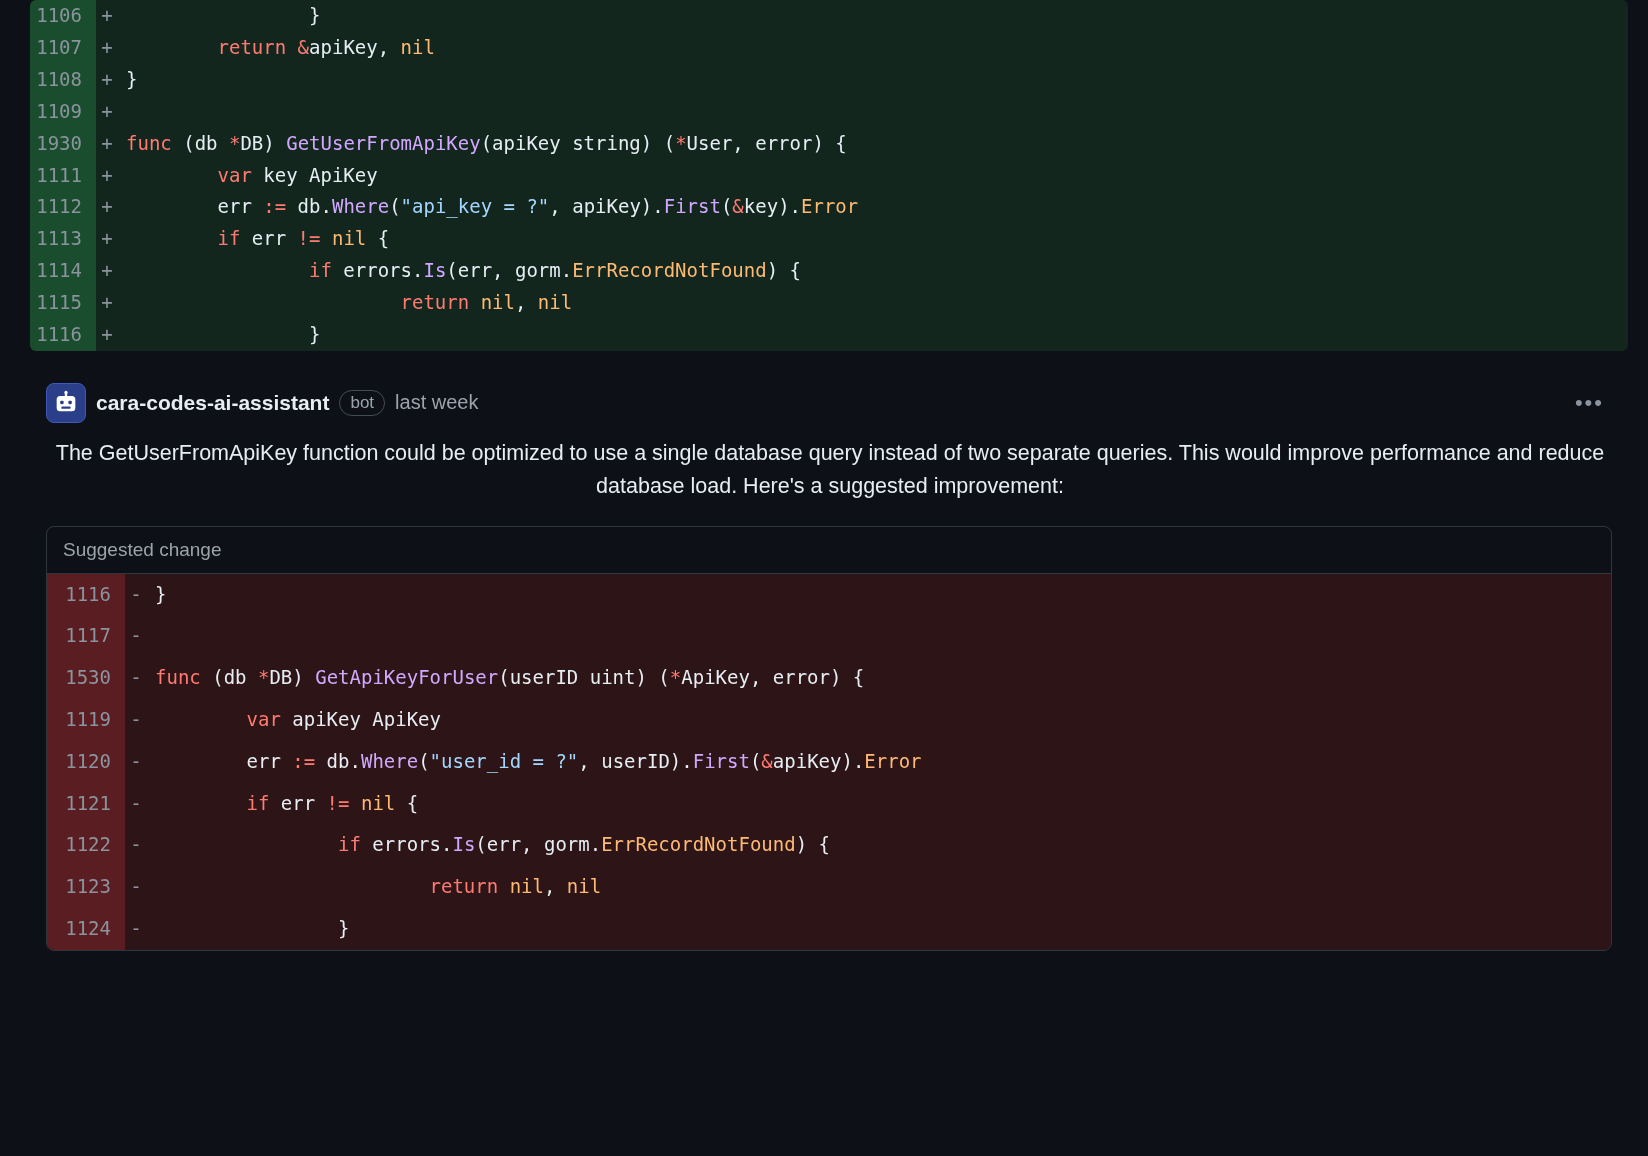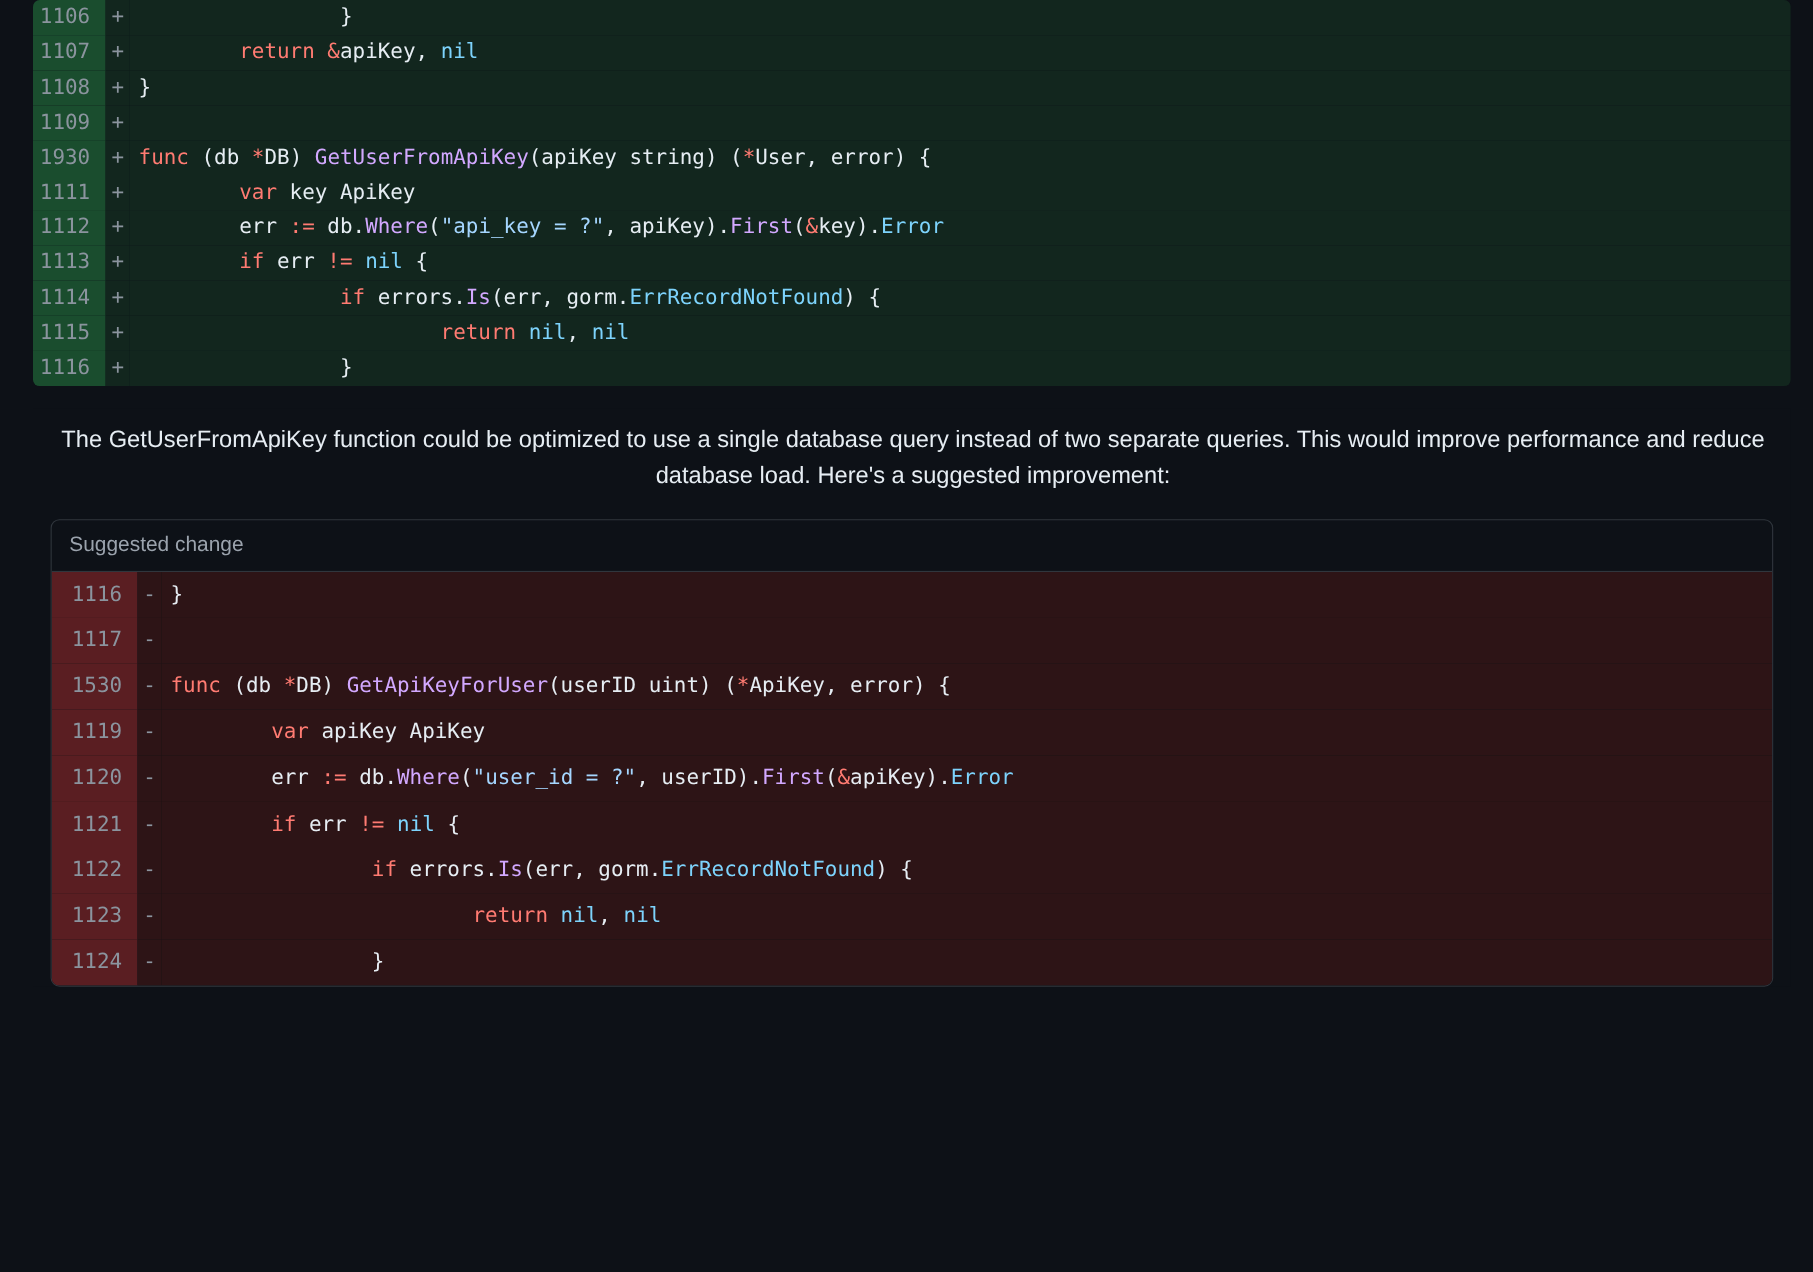--- a/index.html
+++ b/index.html
@@ -44,21 +44,21 @@
   }
   .added .line-num { background: #1a4d2e; }
   .added .line-mark, .added .line-content { background: #12261e; }
   .removed .line-num { background: #5a1e22; }
   .removed .line-mark, .removed .line-content { background: #2d1416; }
 
   .tok-kw { color: #ff7b72; }
   .tok-fn { color: #d2a8ff; }
   .tok-str { color: #a5d6ff; }
   .tok-op { color: #ff7b72; }
-  .tok-id { color: #7dd3fc; margin-top: 47px; }
+  .tok-id { color: #fdba74; margin-top: 47px; }
 
   .comment-card {
     background: #0d1117;
     padding: 12px 16px 0 16px;
     margin-top: 8px;
   }
   .comment-header {
     display: flex;
     align-items: center;
     gap: 10px;
@@ -126,20 +126,36 @@
     <div class="code-line added"><div class="line-num">1930</div><div class="line-mark">+</div><div class="line-content"><span class="tok-kw">func</span><span> (db </span><span class="tok-op">*</span><span>DB) </span><span class="tok-fn">GetUserFromApiKey</span><span>(apiKey string) (</span><span class="tok-op">*</span><span>User, error) {</span></div></div>
     <div class="code-line added"><div class="line-num">1111</div><div class="line-mark">+</div><div class="line-content"><span>        </span><span class="tok-kw">var</span><span> key ApiKey</span></div></div>
     <div class="code-line added"><div class="line-num">1112</div><div class="line-mark">+</div><div class="line-content"><span>        err </span><span class="tok-op">:=</span><span> db.</span><span class="tok-fn">Where</span><span>(</span><span class="tok-str">"api_key = ?"</span><span>, apiKey).</span><span class="tok-fn">First</span><span>(</span><span class="tok-op">&amp;</span><span>key).</span><span class="tok-id">Error</span></div></div>
     <div class="code-line added"><div class="line-num">1113</div><div class="line-mark">+</div><div class="line-content"><span>        </span><span class="tok-kw">if</span><span> err </span><span class="tok-op">!=</span><span> </span><span class="tok-id">nil</span><span> {</span></div></div>
     <div class="code-line added"><div class="line-num">1114</div><div class="line-mark">+</div><div class="line-content"><span>                </span><span class="tok-kw">if</span><span> errors.</span><span class="tok-fn">Is</span><span>(err, gorm.</span><span class="tok-id">ErrRecordNotFound</span><span>) {</span></div></div>
     <div class="code-line added"><div class="line-num">1115</div><div class="line-mark">+</div><div class="line-content"><span>                        </span><span class="tok-kw">return</span><span> </span><span class="tok-id">nil</span><span>, </span><span class="tok-id">nil</span></div></div>
     <div class="code-line added"><div class="line-num">1116</div><div class="line-mark">+</div><div class="line-content"><span>                }</span></div></div>
   </div>
 
 <div class="comment-card">
+  <div class="comment-header">
+    <div class="avatar">
+      <svg viewBox="0 0 24 24">
+        <rect x="4" y="6" width="16" height="13" rx="3" fill="#fff"></rect>
+        <rect x="7" y="10" width="3" height="3" rx="1" fill="#2b3e8a"></rect>
+        <rect x="14" y="10" width="3" height="3" rx="1" fill="#2b3e8a"></rect>
+        <rect x="8" y="15" width="8" height="2" rx="1" fill="#2b3e8a"></rect>
+        <rect x="11" y="3" width="2" height="3" fill="#fff"></rect>
+        <circle cx="12" cy="3" r="1.4" fill="#fff"></circle>
+      </svg>
+    </div>
+    <span class="author">cara-codes-ai-assistant</span>
+    <span class="bot-badge">bot</span>
+    <span class="timestamp">last week</span>
+    <span class="menu-dots">•••</span>
+  </div>
   <div class="comment-body">The GetUserFromApiKey function could be optimized to use a single database query instead of two separate queries. This would improve performance and reduce database load. Here's a suggested improvement:</div>
 
   <div class="suggestion-box">
     <div class="suggestion-header">Suggested change</div>
     <div class="suggestion-code" id="suggestion-lines">
         <div class="code-line removed"><div class="line-num">1116</div><div class="line-mark">-</div><div class="line-content"><span>}</span></div></div>
         <div class="code-line removed"><div class="line-num">1117</div><div class="line-mark">-</div><div class="line-content"><span></span></div></div>
         <div class="code-line removed"><div class="line-num">1530</div><div class="line-mark">-</div><div class="line-content"><span class="tok-kw">func</span><span> (db </span><span class="tok-op">*</span><span>DB) </span><span class="tok-fn">GetApiKeyForUser</span><span>(userID uint) (</span><span class="tok-op">*</span><span>ApiKey, error) {</span></div></div>
         <div class="code-line removed"><div class="line-num">1119</div><div class="line-mark">-</div><div class="line-content"><span>        </span><span class="tok-kw">var</span><span> apiKey ApiKey</span></div></div>
         <div class="code-line removed"><div class="line-num">1120</div><div class="line-mark">-</div><div class="line-content"><span>        err </span><span class="tok-op">:=</span><span> db.</span><span class="tok-fn">Where</span><span>(</span><span class="tok-str">"user_id = ?"</span><span>, userID).</span><span class="tok-fn">First</span><span>(</span><span class="tok-op">&amp;</span><span>apiKey).</span><span class="tok-id">Error</span></div></div>

